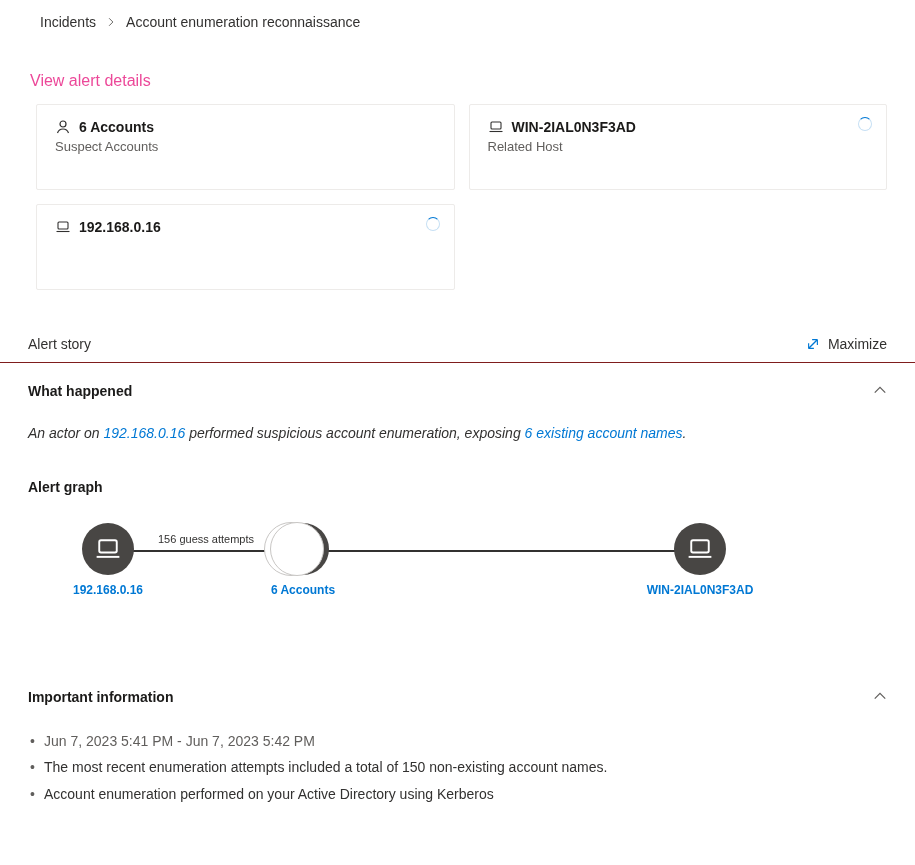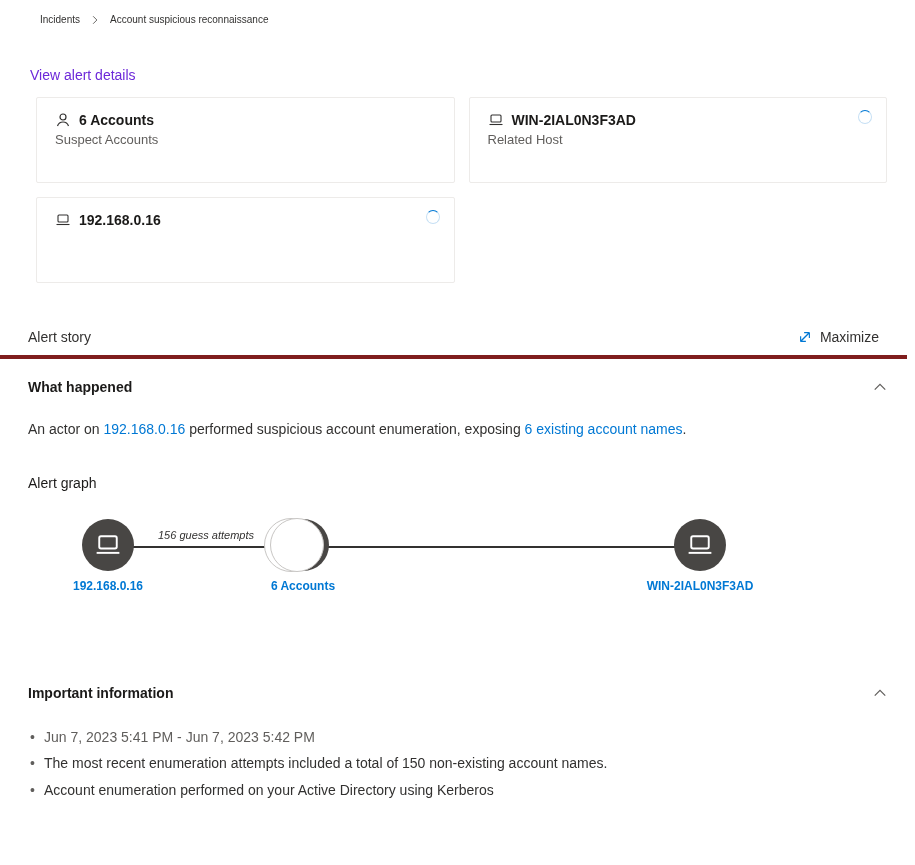--- a/index.html
+++ b/index.html
@@ -8,37 +8,37 @@
       font-size: 14px;
       color: #323130;
       background: #ffffff;
       width: 915px;
       padding: 0;
     }
     .breadcrumb {
       display: flex;
       align-items: center;
       padding: 14px 24px 14px 40px;
-      font-size: 10px;
+      font-size: 14px;
     }
     .breadcrumb-link {
       color: #323130;
       cursor: pointer;
     }
     .breadcrumb-sep {
       margin: 0 10px;
       color: #605e5c;
     }
     .breadcrumb-current {
       color: #323130;
     }
     .section-title {
       padding: 28px 20px 14px 30px;
-      font-size: 14px;
-      color: #6d28d9;
+      font-size: 16px;
+      color: #ec4899;
     }
     .card-grid {
       display: grid;
       grid-template-columns: 1fr 1fr;
       gap: 14px;
       padding: 0 28px 0 36px;
     }
     .card {
       border: 1px solid #edebe9;
       border-radius: 2px;
@@ -72,63 +72,64 @@
       border-radius: 50%;
     }
     .card-grid .card:nth-child(3) {
       grid-column: 1;
     }
     .alert-story-header {
       display: flex;
       align-items: center;
       justify-content: space-between;
       padding: 46px 28px 10px 28px;
-      border-bottom: 4px solid #7f1d1d;
-      margin: 0 8px 0 0;
+      border-bottom: 1px solid #7f1d1d;
+      margin: 0 0 0 0;
     }
     .alert-story-title {
       font-size: 14px;
       color: #323130;
     }
     .maximize {
       display: flex;
       align-items: center;
       gap: 8px;
       color: #323130;
       cursor: pointer;
       font-size: 14px;
     }
     .maximize-icon { color: #0078d4; }
     .collapsible-header {
       display: flex;
-      align-items: center;
+      align-items: flex-start;
       justify-content: space-between;
       padding: 20px 28px 16px 28px;
       cursor: pointer;
     }
     .collapsible-title {
       font-weight: 600;
       font-size: 14px;
       color: #1b1a19;
     }
     .chevron {
       color: #605e5c;
     }
     .what-happened-body {
       padding: 10px 28px 24px 28px;
       font-size: 14px;
       color: #323130;
+      font-style: italic;
     }
     .what-happened-body .link {
       color: #0078d4;
       cursor: pointer;
     }
     .graph-title {
       padding: 14px 28px 10px 28px;
-      font-weight: 400;
+      font-weight: 700;
       font-size: 14px;
       color: #1b1a19;
     }
     .graph {
       position: relative;
       height: 110px;
       margin: 18px 28px 36px 28px;
     }
     .graph-line {
       position: absolute;
@@ -175,21 +176,20 @@
       color: #0078d4;
       line-height: 1.3;
     }
     .edge-label {
       position: absolute;
       top: 10px;
       font-size: 11px;
       color: #323130;
       background: #fff;
       padding: 0 2px;
-      font-style: italic;
     }
     .important-info {
       border-top: 0;
     }
     .info-list {
       padding: 10px 28px 24px 28px;
       list-style: none;
     }
     .info-list li {
       position: relative;
@@ -214,21 +214,21 @@
 </head>
 <body>
 
 <div class="breadcrumb">
   <span class="breadcrumb-link">Incidents</span>
   <span class="breadcrumb-sep">
     <svg width="10" height="10" viewBox="0 0 16 16" fill="none">
         <path d="M5 2l6 6-6 6" stroke="#605e5c" stroke-width="1.5"></path>
       </svg>
   </span>
-  <span class="breadcrumb-current">Account suspicious reconnaissance</span>
+  <span class="breadcrumb-current">Account enumeration reconnaissance</span>
 </div>
 
 <div class="section-title">View alert details</div>
 
 <div class="card-grid">
 
   <div class="card">
     <div class="card-header">
       <span>
         <svg width="16" height="16" viewBox="0 0 16 16" fill="none">

